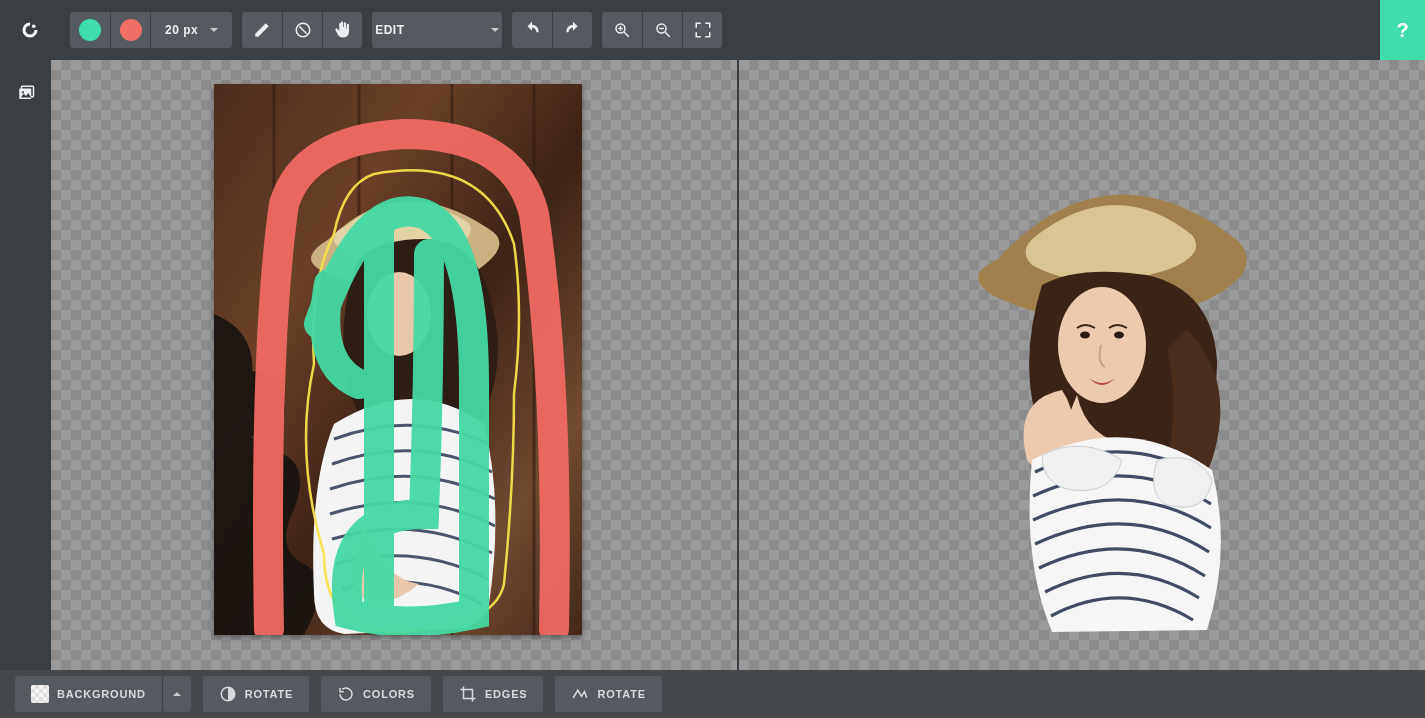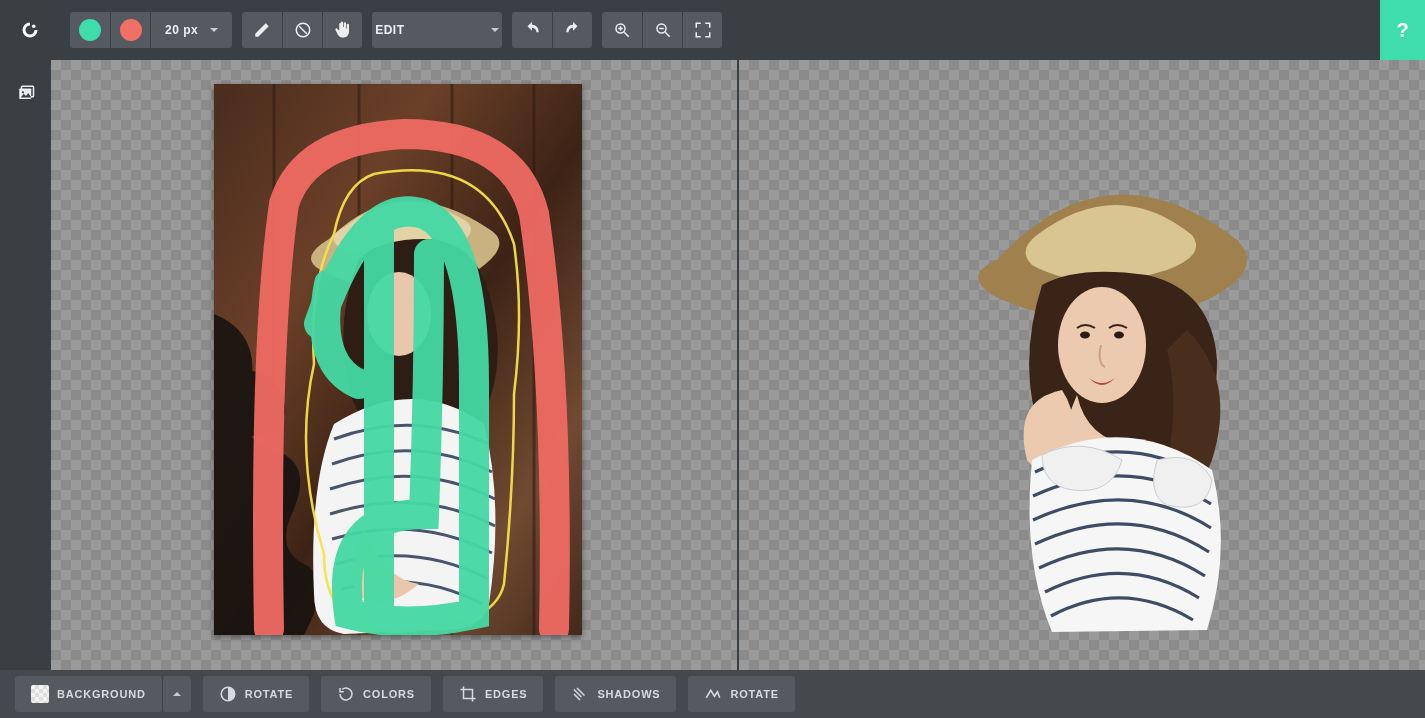--- a/index.html
+++ b/index.html
@@ -305,30 +305,20 @@
       <span>COLORS</span>
     </button>
 
     <button class="bot-btn">
       <svg class="ico" viewBox="0 0 24 24">
           <path fill="none" stroke="#d7dadd" stroke-width="2" d="M6 2v16h16M2 6h16v16"></path>
         </svg>
       <span>EDGES</span>
     </button>
 
-    <button class="bot-btn">
-      <svg class="ico" viewBox="0 0 24 24">
-        <g stroke="#d7dadd" stroke-width="2">
-            <line x1="4" y1="6" x2="14" y2="16"></line>
-            <line x1="8" y1="4" x2="18" y2="14"></line>
-            <line x1="4" y1="12" x2="12" y2="20"></line>
-          </g>
-      </svg>
-      <span>SHADOWS</span>
-    </button>
 
     <button class="bot-btn">
       <svg class="ico" viewBox="0 0 24 24">
           <path fill="none" stroke="#d7dadd" stroke-width="2" d="M3 17l6-10 5 8 4-6 3 8"></path>
         </svg>
       <span>ROTATE</span>
     </button>
   </div>
 
 </div>

